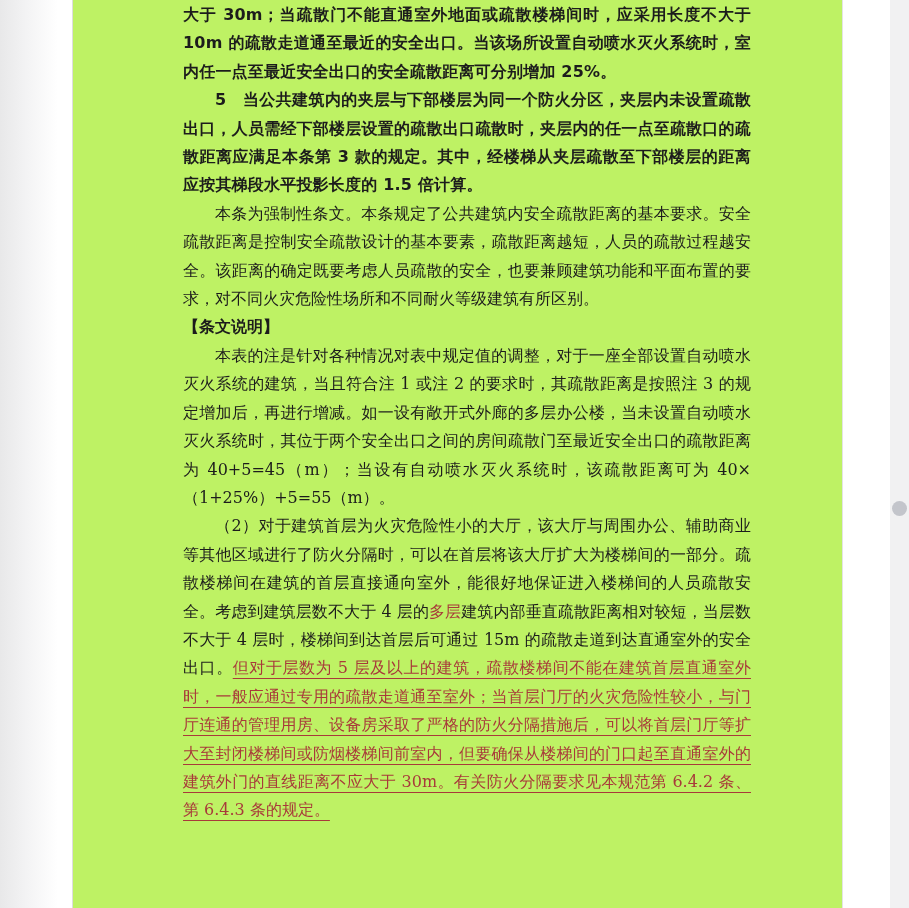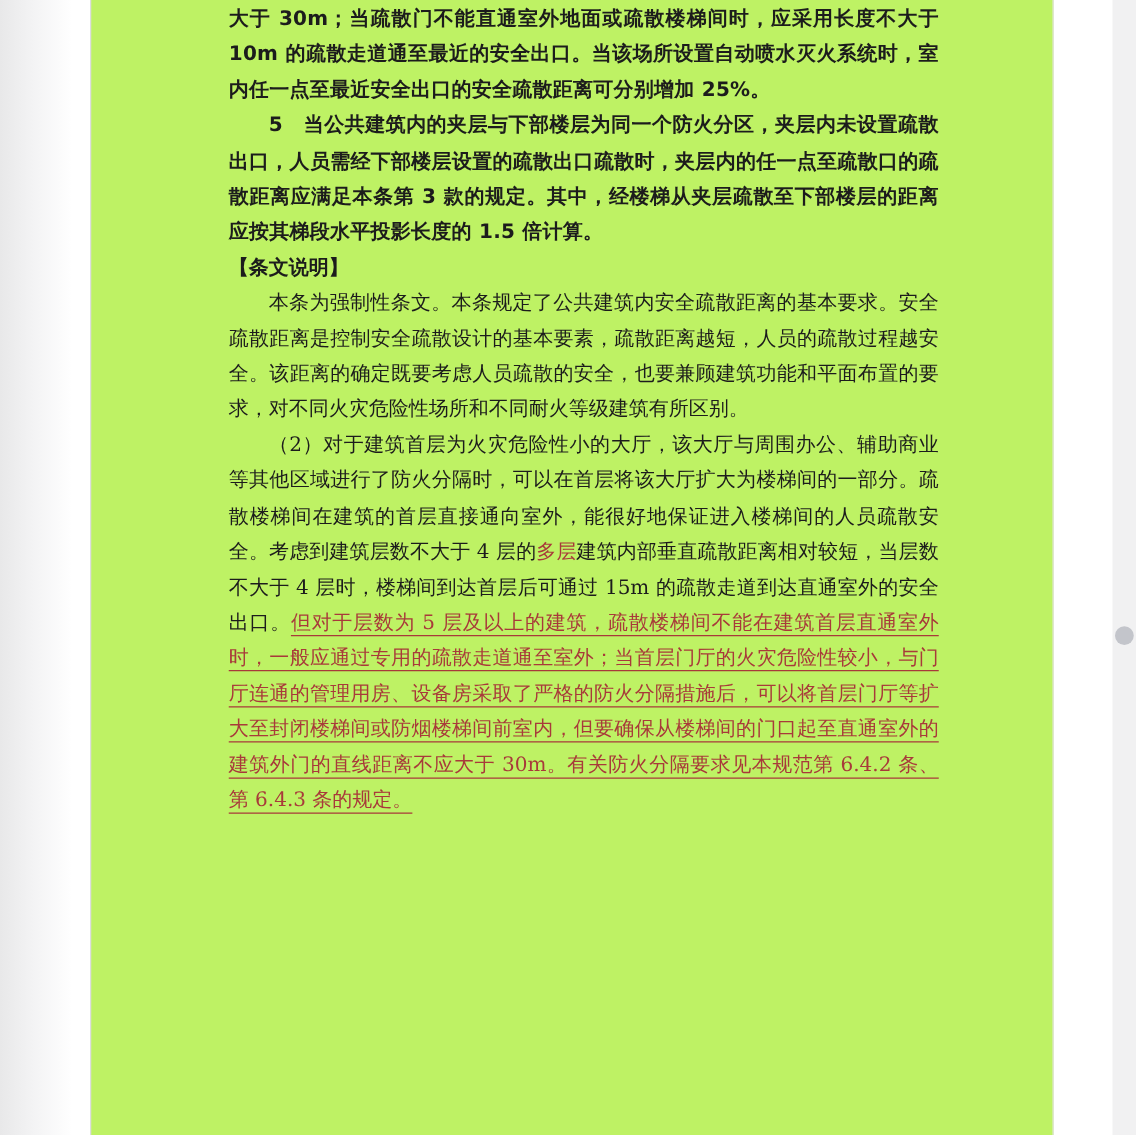--- a/index.html
+++ b/index.html
@@ -85,21 +85,22 @@
 </style>
 </head>
 <body>
 
 <div class="viewport">
   <div class="edge-shadow"></div>
   <div class="page">
     <div class="text-column">
         <p class="para hei"><span class="run normal">大于 30m；当疏散门不能直通室外地面或疏散楼梯间时，应采用长度不大于 10m 的疏散走道通至最近的安全出口。当该场所设置自动喷水灭火系统时，室内任一点至最近安全出口的安全疏散距离可分别增加 25%。</span></p>
         <p class="para hei indent"><span class="run normal">5　当公共建筑内的夹层与下部楼层为同一个防火分区，夹层内未设置疏散出口，人员需经下部楼层设置的疏散出口疏散时，夹层内的任一点至疏散口的疏散距离应满足本条第 3 款的规定。其中，经楼梯从夹层疏散至下部楼层的距离应按其梯段水平投影长度的 1.5 倍计算。</span></p>
+        <p class="para song indent"><span class="run normal">本条为强制性条文。本条规定了公共建筑内安全疏散距离的基本要求。安全疏散距离是控制安全疏散设计的基本要素，疏散距离越短，人员的疏散过程越安全。该距离的确定既要考虑人员疏散的安全，也要兼顾建筑功能和平面布置的要求，对不同火灾危险性场所和不同耐火等级建筑有所区别。</span></p>
         <p class="para heading"><span class="run normal">【条文说明】</span></p>
-        <p class="para song indent"><span class="run normal">本条为强制性条文。本条规定了公共建筑内安全疏散距离的基本要求。安全疏散距离是控制安全疏散设计的基本要素，疏散距离越短，人员的疏散过程越安全。该距离的确定既要考虑人员疏散的安全，也要兼顾建筑功能和平面布置的要求，对不同火灾危险性场所和不同耐火等级建筑有所区别。</span></p>
+        <p class="para song indent"><span class="run normal">本表的注是针对各种情况对表中规定值的调整，对于一座全部设置自动喷水灭火系统的建筑，当且符合注 1 或注 2 的要求时，其疏散距离是按照注 3 的规定增加后，再进行增减。如一设有敞开式外廊的多层办公楼，当未设置自动喷水灭火系统时，其位于两个安全出口之间的房间疏散门至最近安全出口的疏散距离为 40+5=45（m）；当设有自动喷水灭火系统时，该疏散距离可为 40×（1+25%）+5=55（m）。</span></p>
         <p class="para song indent"><span class="run normal">（2）对于建筑首层为火灾危险性小的大厅，该大厅与周围办公、辅助商业等其他区域进行了防火分隔时，可以在首层将该大厅扩大为楼梯间的一部分。疏散楼梯间在建筑的首层直接通向室外，能很好地保证进入楼梯间的人员疏散安全。考虑到建筑层数不大于 4 层的</span><span class="run red">多层</span><span class="run normal">建筑内部垂直疏散距离相对较短，当层数不大于 4 层时，楼梯间到达首层后可通过 15m 的疏散走道到达直通室外的安全出口。</span><span class="run red-underline">但对于层数为 5 层及以上的建筑，疏散楼梯间不能在建筑首层直通室外时，一般应通过专用的疏散走道通至室外；当首层门厅的火灾危险性较小，与门厅连通的管理用房、设备房采取了严格的防火分隔措施后，可以将首层门厅等扩大至封闭楼梯间或防烟楼梯间前室内，但要确保从楼梯间的门口起至直通室外的建筑外门的直线距离不应大于 30m。有关防火分隔要求见本规范第 6.4.2 条、第 6.4.3 条的规定。</span></p>
       </div>
   </div>
   <div class="scrollbar-track">
     <div class="scrollbar-thumb"></div>
   </div>
 </div>
 
 </body></html>

